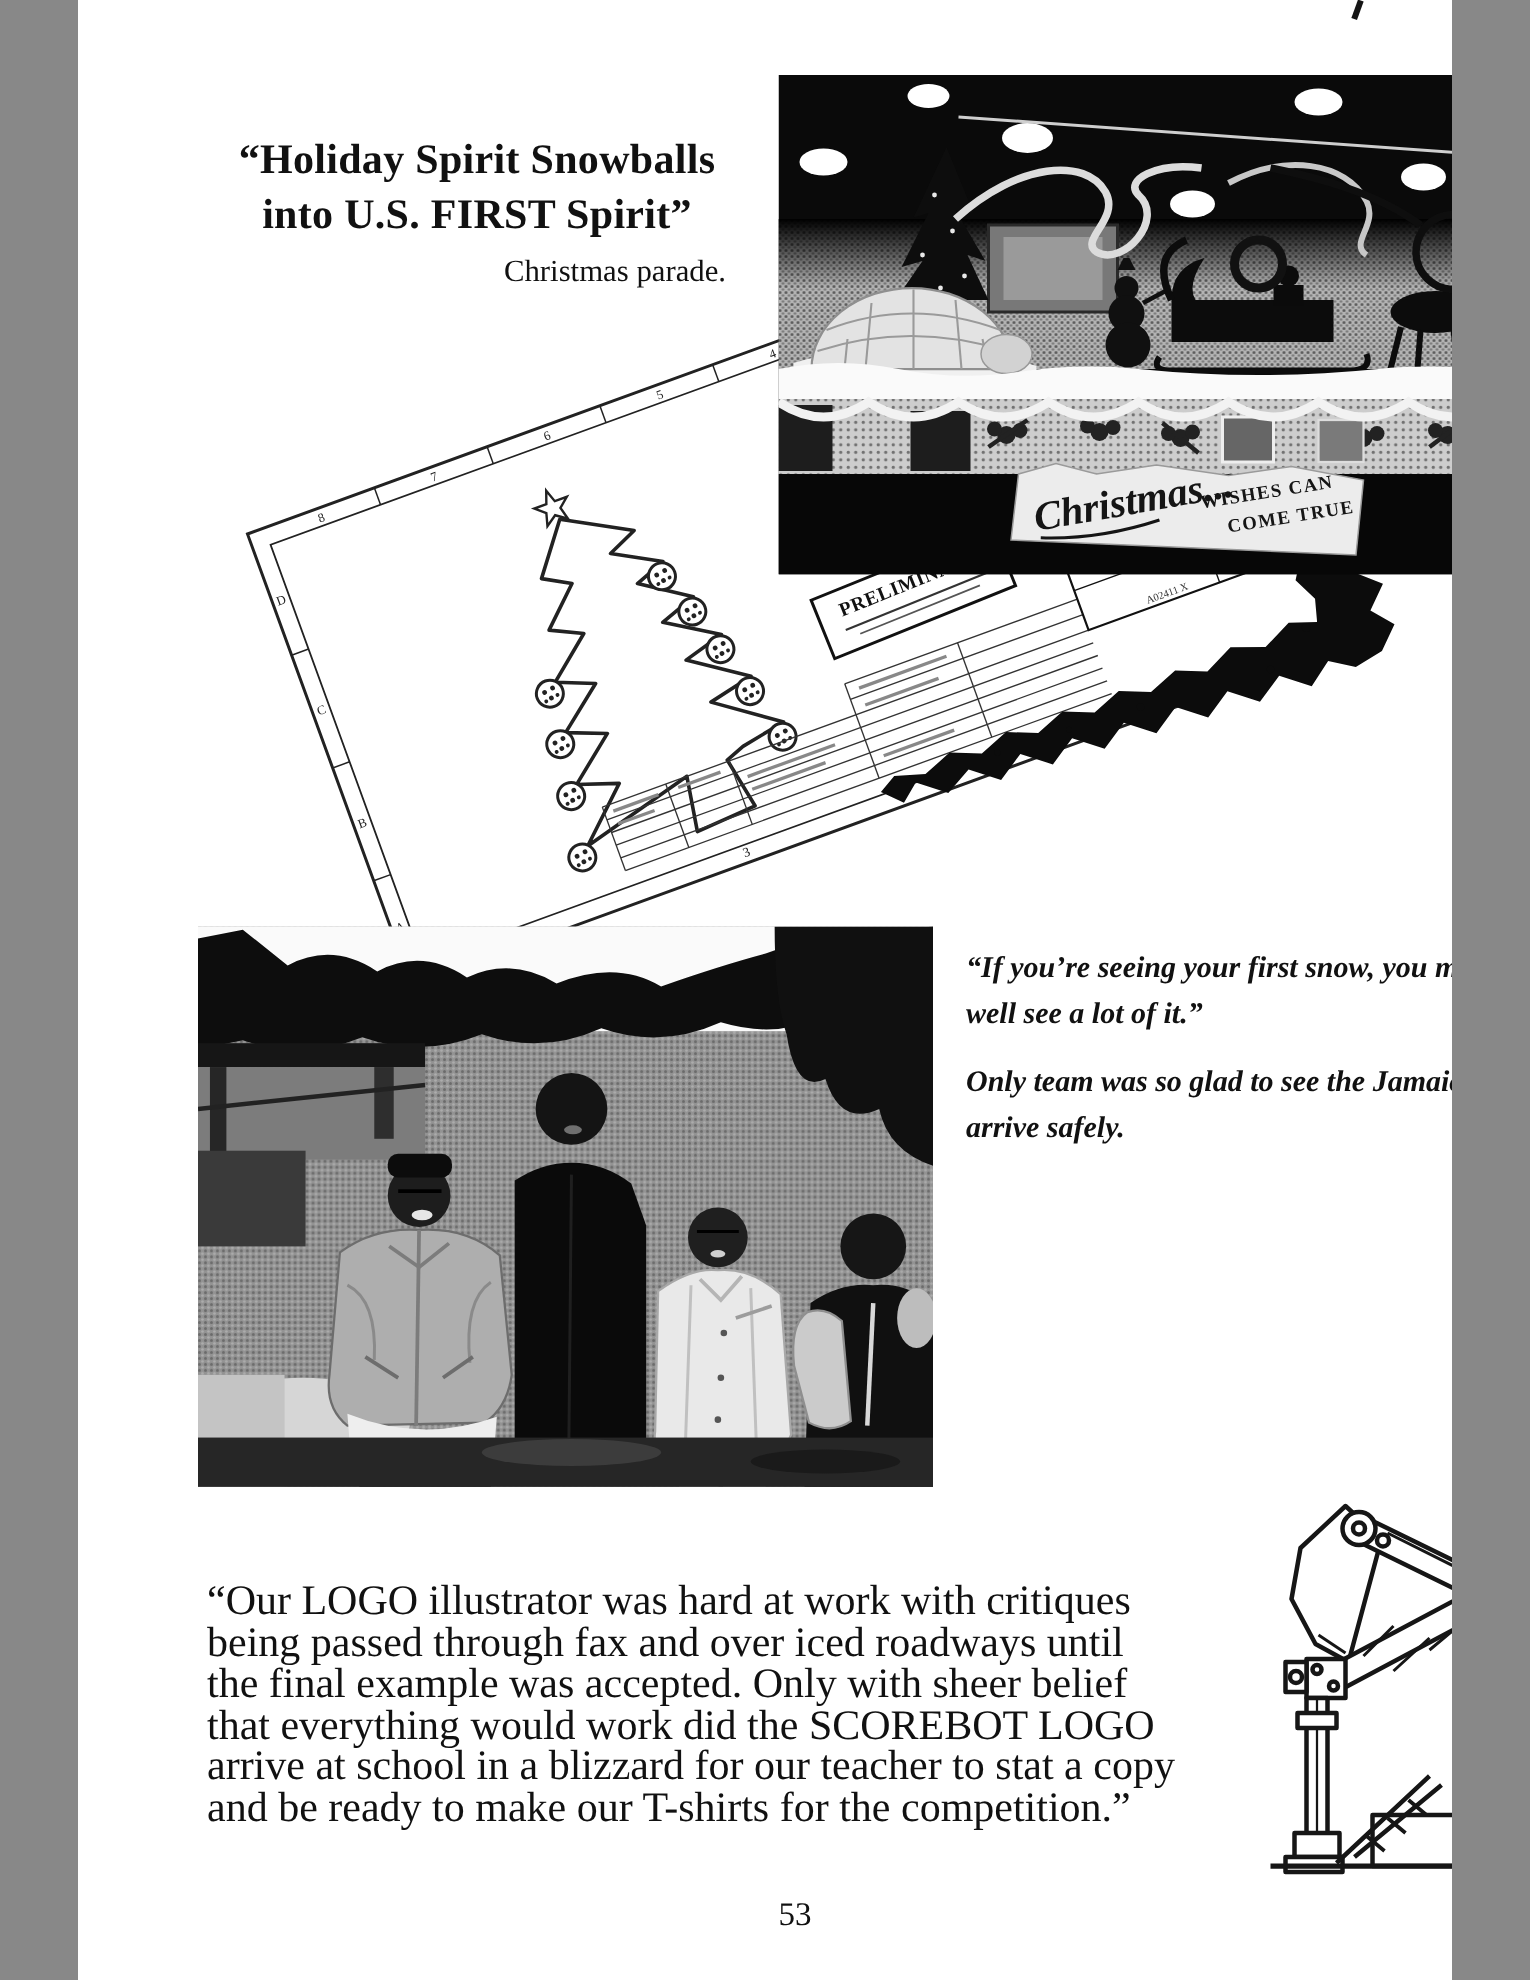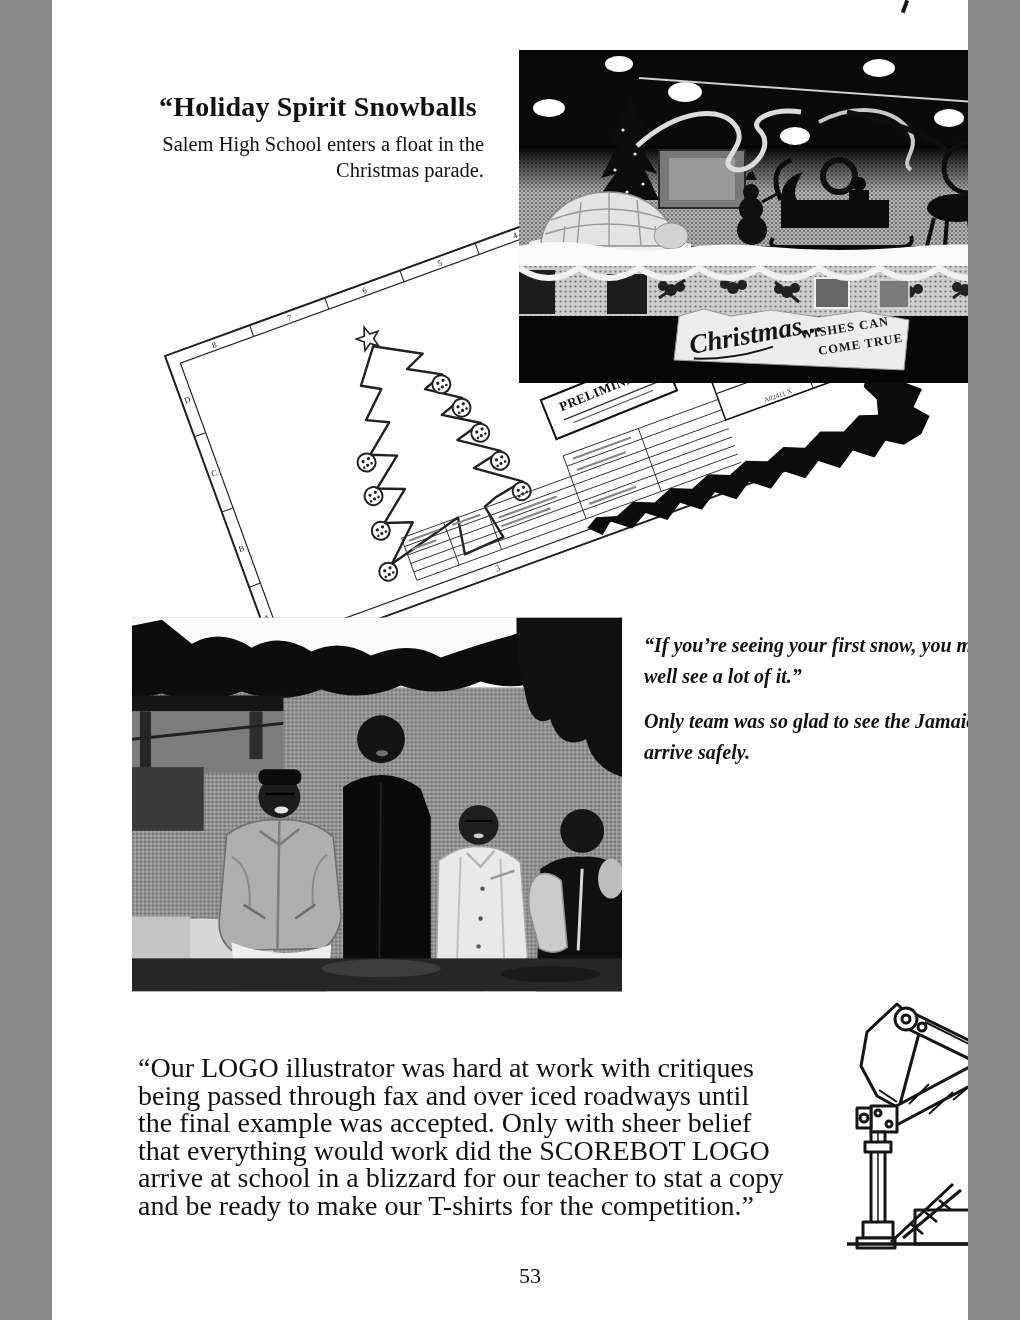--- a/index.html
+++ b/index.html
@@ -37,23 +37,23 @@
   svg text{font-family:"Liberation Serif",serif;}
 </style>
 </head>
 <body>
 
 <div class="page">
 
   <div class="head-block">
     <div class="head-title">
       <div>“Holiday Spirit Snowballs</div>
+      <div>into U.S. FIRST Spirit”</div>
     </div>
     <div class="head-caption">
-      <div>Salem High School enters a float in the</div>
       <div>Christmas parade.</div>
     </div>
   </div>
 
   <div class="cad">
     <svg width="730" height="370" viewBox="-20 -20 730 370">
       <defs>
         <g id="orn">
           <circle r="9" fill="#fff" stroke="#222" stroke-width="2"></circle>
           <circle cx="-3" cy="-2" r="1.6" fill="#222"></circle>

